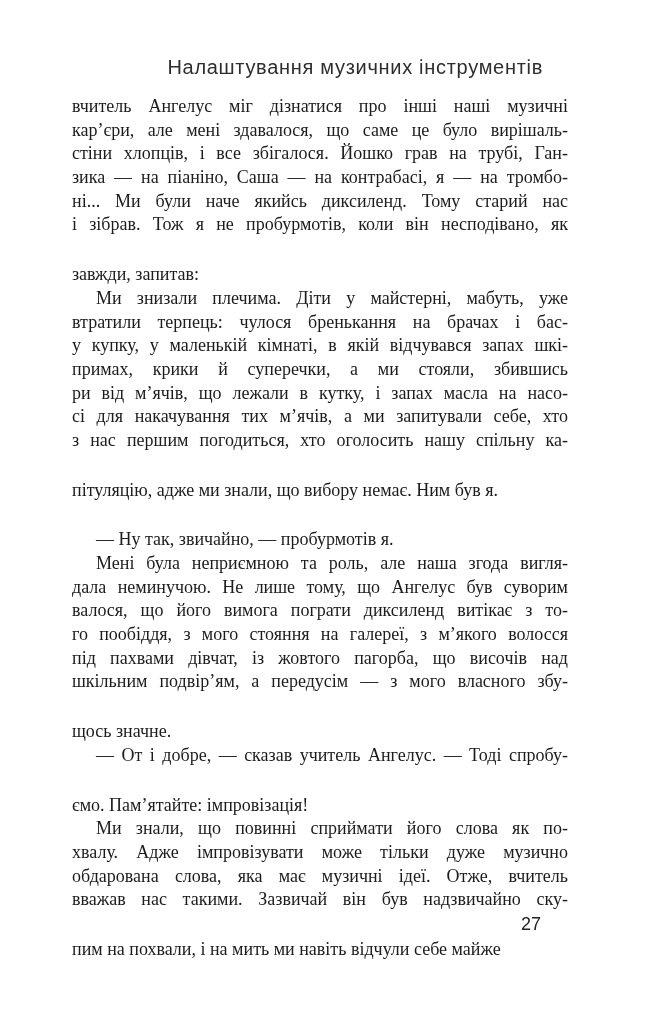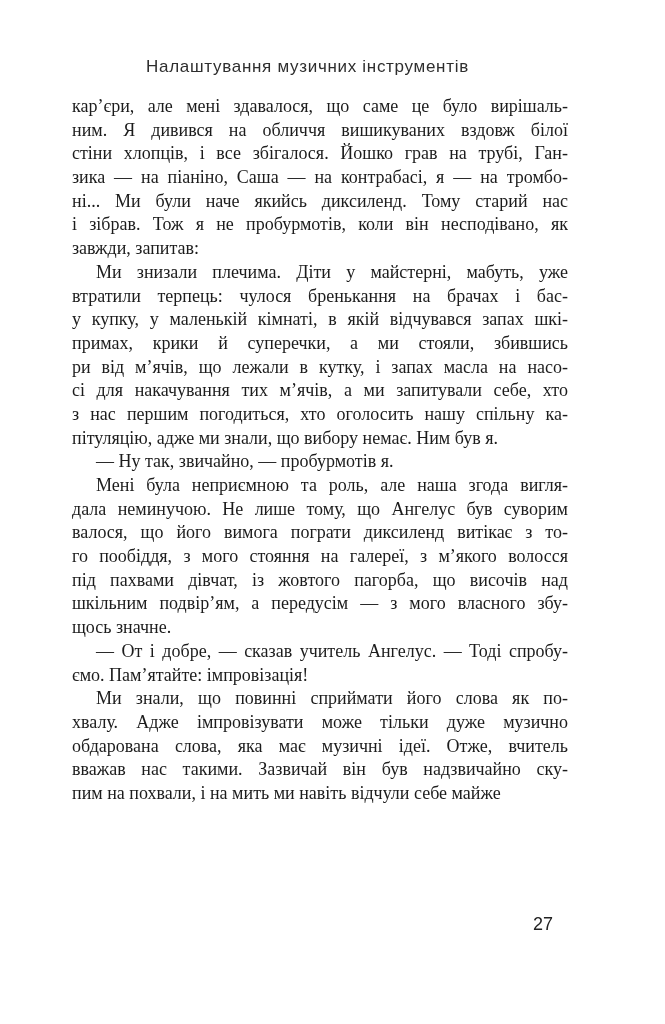--- a/index.html
+++ b/index.html
@@ -16,23 +16,23 @@
     overflow: hidden;
     font-family: "Liberation Serif", serif;
   }
   .running-head {
     position: absolute;
     left: 72px;
     top: 57px;
     width: 496px;
     box-sizing: border-box;
     padding-right: 25px;
-    text-align: center;
+    text-align: right;
     font-family: "Liberation Sans", sans-serif;
-    font-size: 17px;
+    font-size: 20px;
     line-height: 20px;
     letter-spacing: 0.7px;
     color: #2e2e2e;
   }
   .text-block {
     position: absolute;
     left: 72px;
     top: 95px;
     width: 496px;
     color: #1c1c1c;
@@ -46,48 +46,49 @@
   .line {
     height: 23.7px;
     line-height: 23.7px;
     text-align: justify;
     text-align-last: justify;
     overflow: hidden;
     white-space: normal;
   }
   .line.last {
     text-align-last: left;
+    margin-top: 26px;
   }
   .line.indent {
     text-indent: 24px;
   }
   .page-number {
     position: absolute;
-    left: 88px;
+    left: 76px;
     top: 913px;
     width: 496px;
     box-sizing: border-box;
     padding-right: 31px;
     text-align: right;
     font-family: "Liberation Sans", sans-serif;
     font-size: 18px;
     line-height: 22px;
     color: #222222;
   }
 </style>
 </head>
 <body>
 
 <div class="page">
   <div class="running-head">Налаштування музичних інструментів</div>
 
   <div class="text-block" id="text-block">
       <div class="paragraph">
+        <div class="line">вчитель Ангелус міг дізнатися про інші наші музичні</div>
         <div class="line">кар’єри, але мені здавалося, що саме це було вирішаль-</div>
-        <div class="line">ним. Я дивився на обличчя вишикуваних вздовж білої</div>
         <div class="line">стіни хлопців, і все збігалося. Йошко грав на трубі, Ган-</div>
         <div class="line">зика — на піаніно, Саша — на контрабасі, я — на тромбо-</div>
         <div class="line">ні... Ми були наче якийсь диксиленд. Тому старий нас</div>
         <div class="line">і зібрав. Тож я не пробурмотів, коли він несподівано, як</div>
         <div class="line last">завжди, запитав:</div>
       </div>
       <div class="paragraph">
         <div class="line indent">Ми знизали плечима. Діти у майстерні, мабуть, уже</div>
         <div class="line">втратили терпець: чулося бренькання на брачах і бас-</div>
         <div class="line">у купку, у маленькій кімнаті, в якій відчувався запах шкі-</div>

